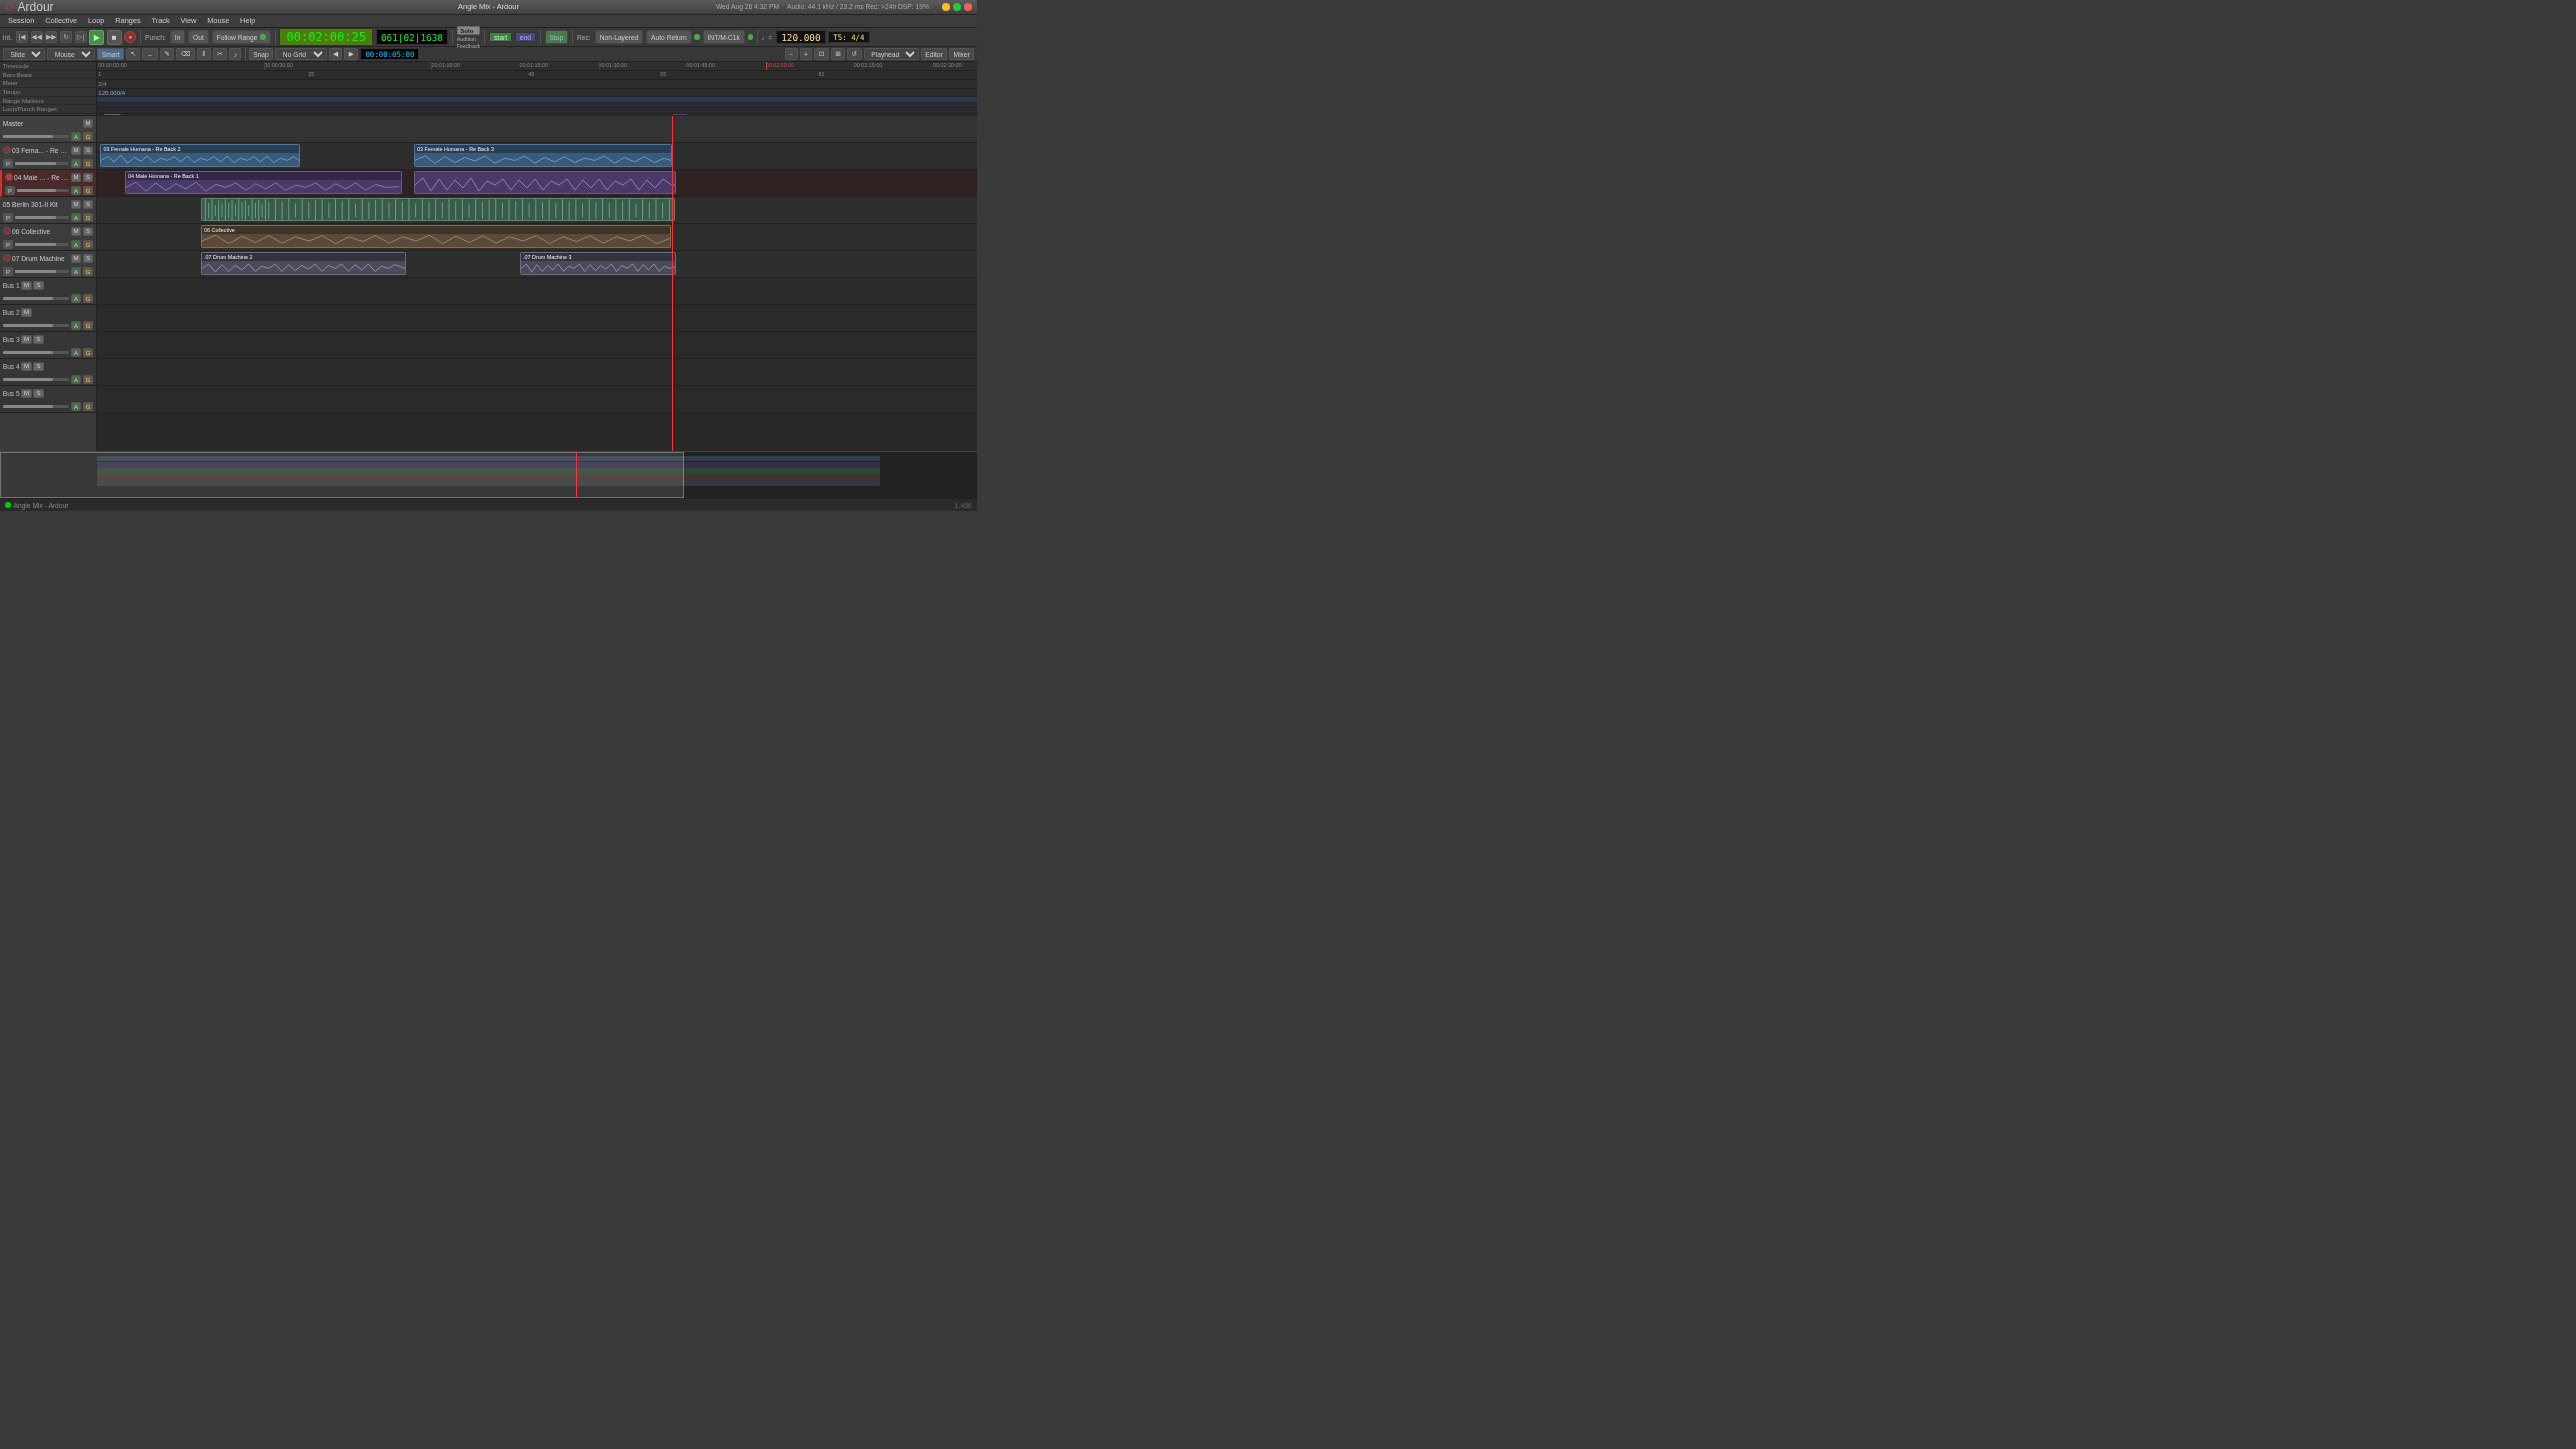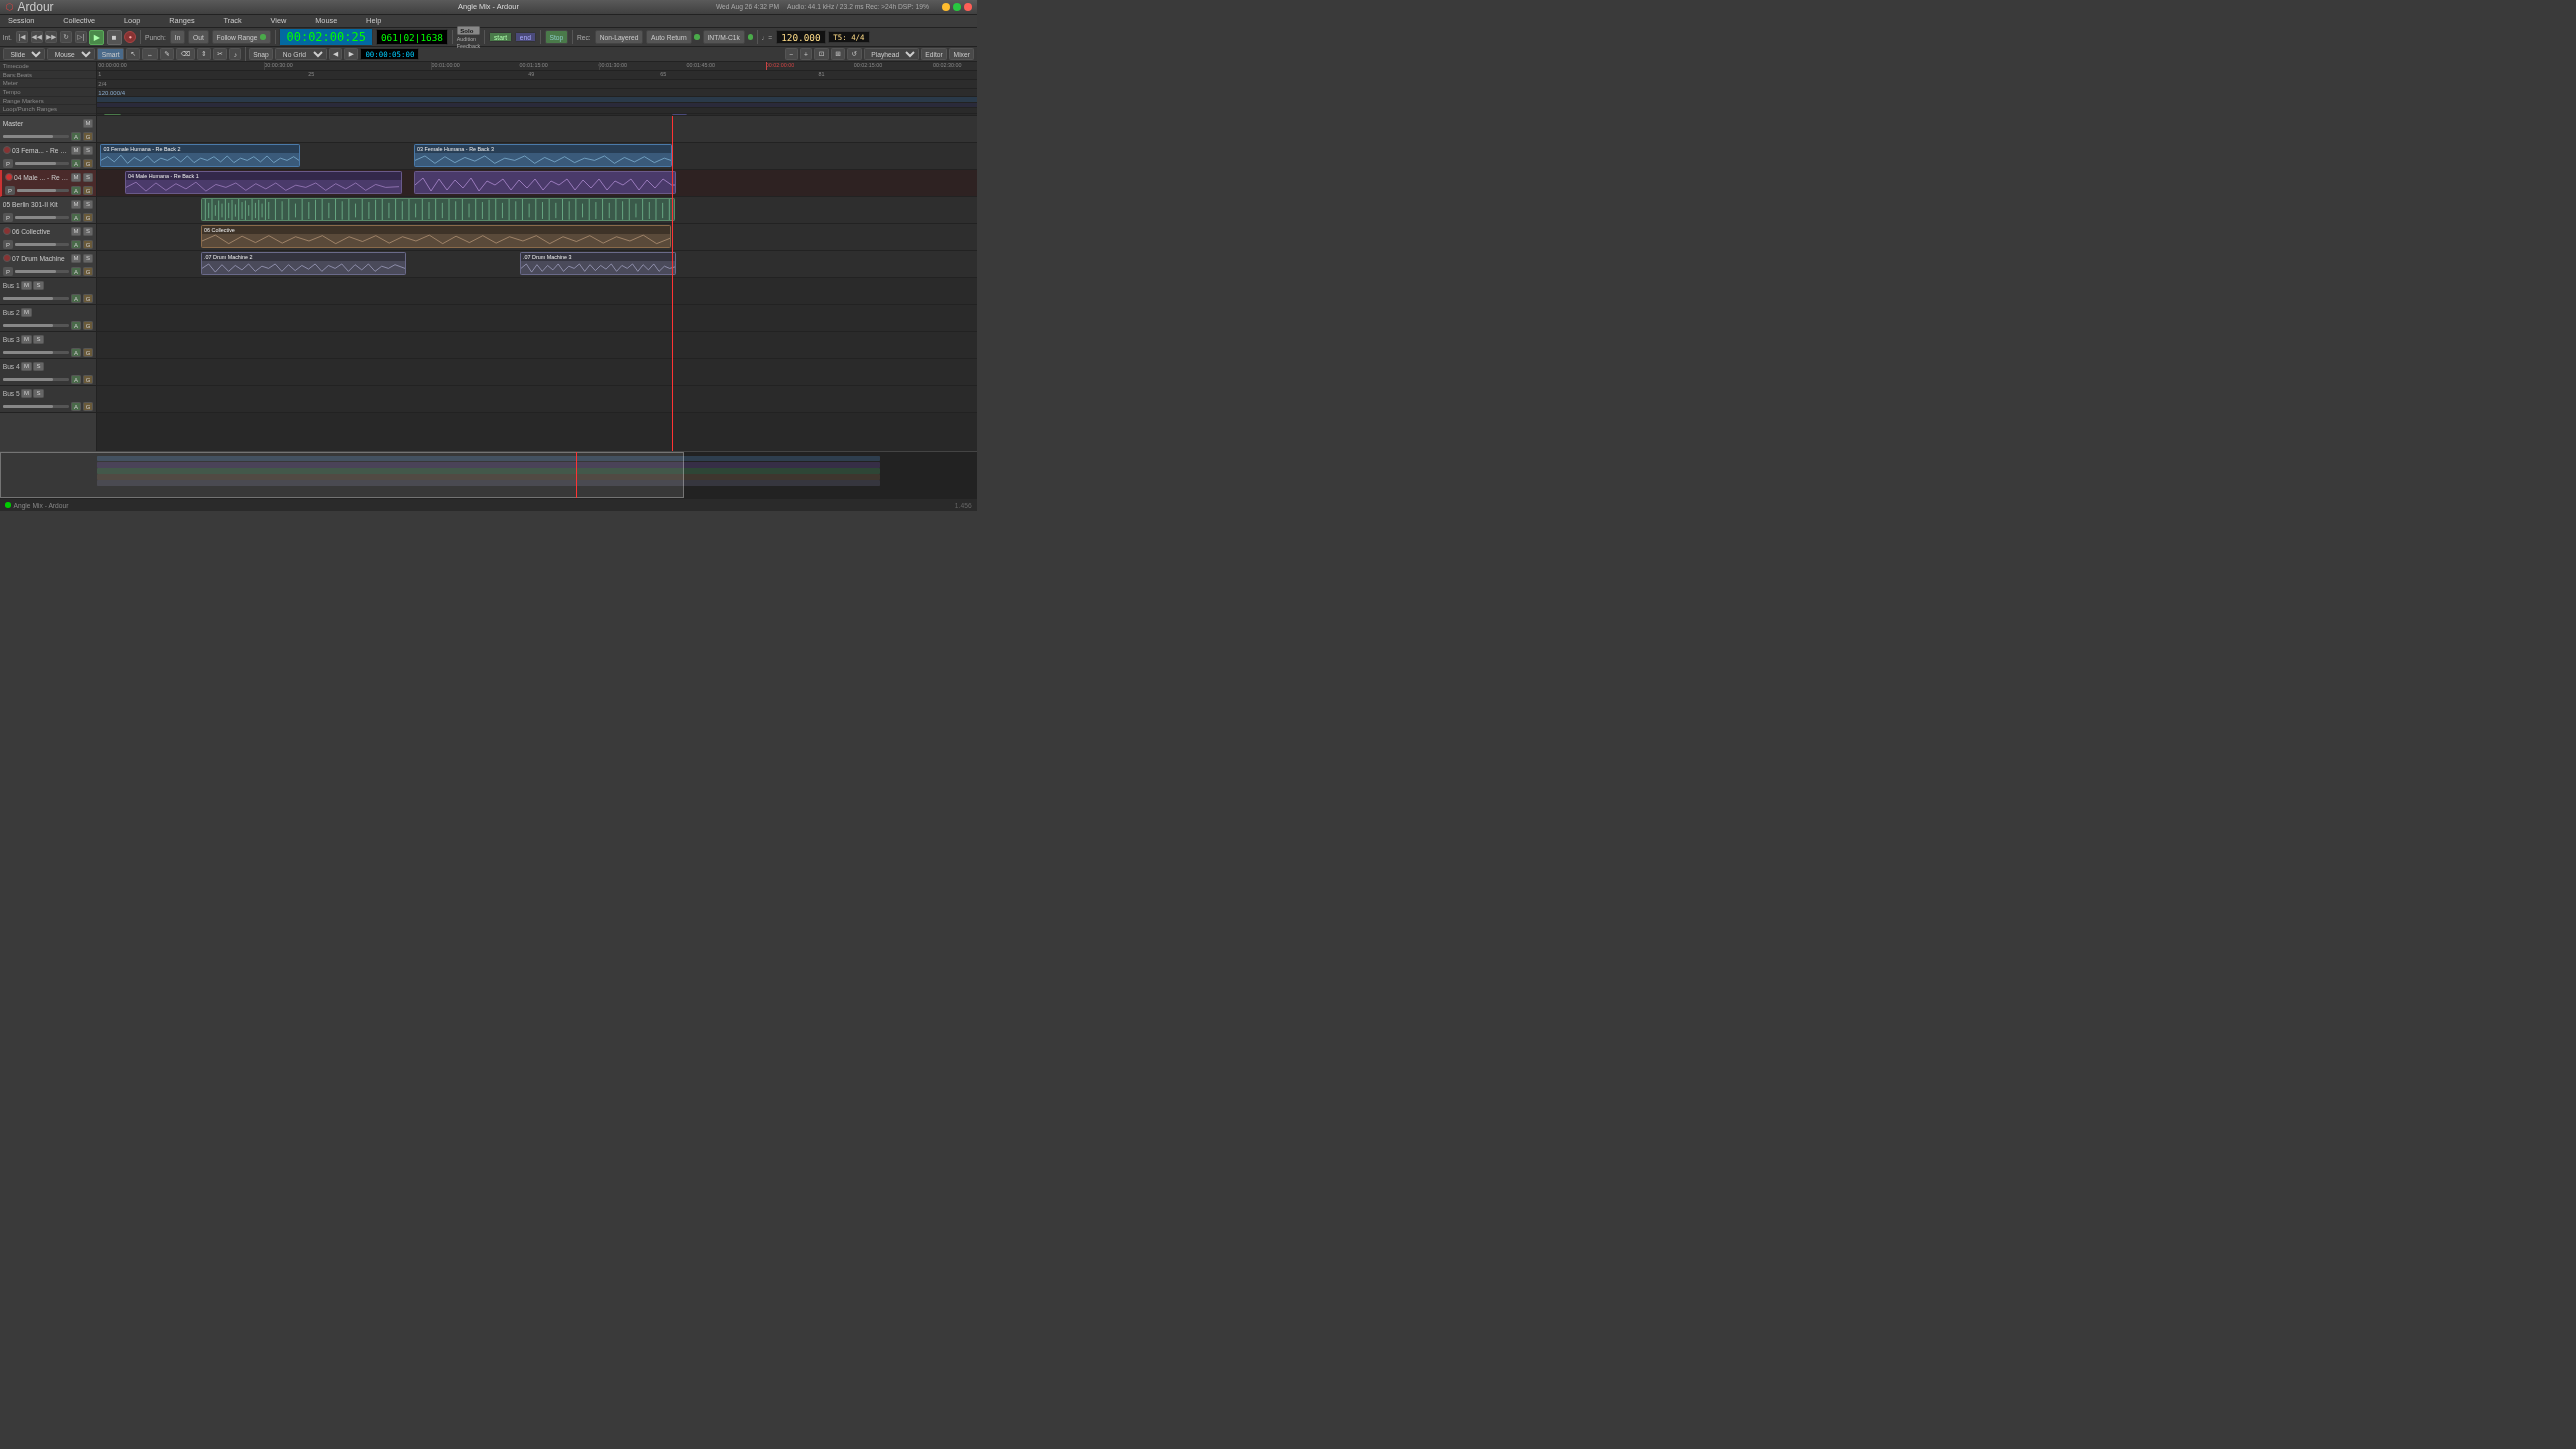--- a/index.html
+++ b/index.html
@@ -44,21 +44,21 @@
     .win-close { background: #ff5f57; }
     .win-min { background: #febc2e; }
     .win-max { background: #28c840; }
 
     
     #menu-bar {
       background: #3c3c3c;
       height: 13.4px;
       display: flex;
       padding: 0 2.7px;
-      gap: 18px;
+      gap: 0;
       border-bottom: 0.7px solid #222;
     }
     .menu-item {
       padding: 1.3px 5.4px;
       font-size: 7.4px;
       color: #ccc;
       cursor: pointer;
       border-radius: 1.3px;
     }
 
@@ -87,21 +87,21 @@
     }
     .transport-btn.active { background: #4a7a4a; color: #aefa; }
 
     .punch-label {
       font-size: 6.7px;
       color: #aaa;
       margin-right: 1.3px;
     }
 
     .time-display {
-      background: #0369a1;
+      background: #4d7c0f;
       color: #00ff00;
       font-family: monospace;
       font-size: 12px;
       padding: 1.3px 5.4px;
       border: 0.7px solid #333;
       border-radius: 1.3px;
       min-width: 94px;
       text-align: center;
     }
 

